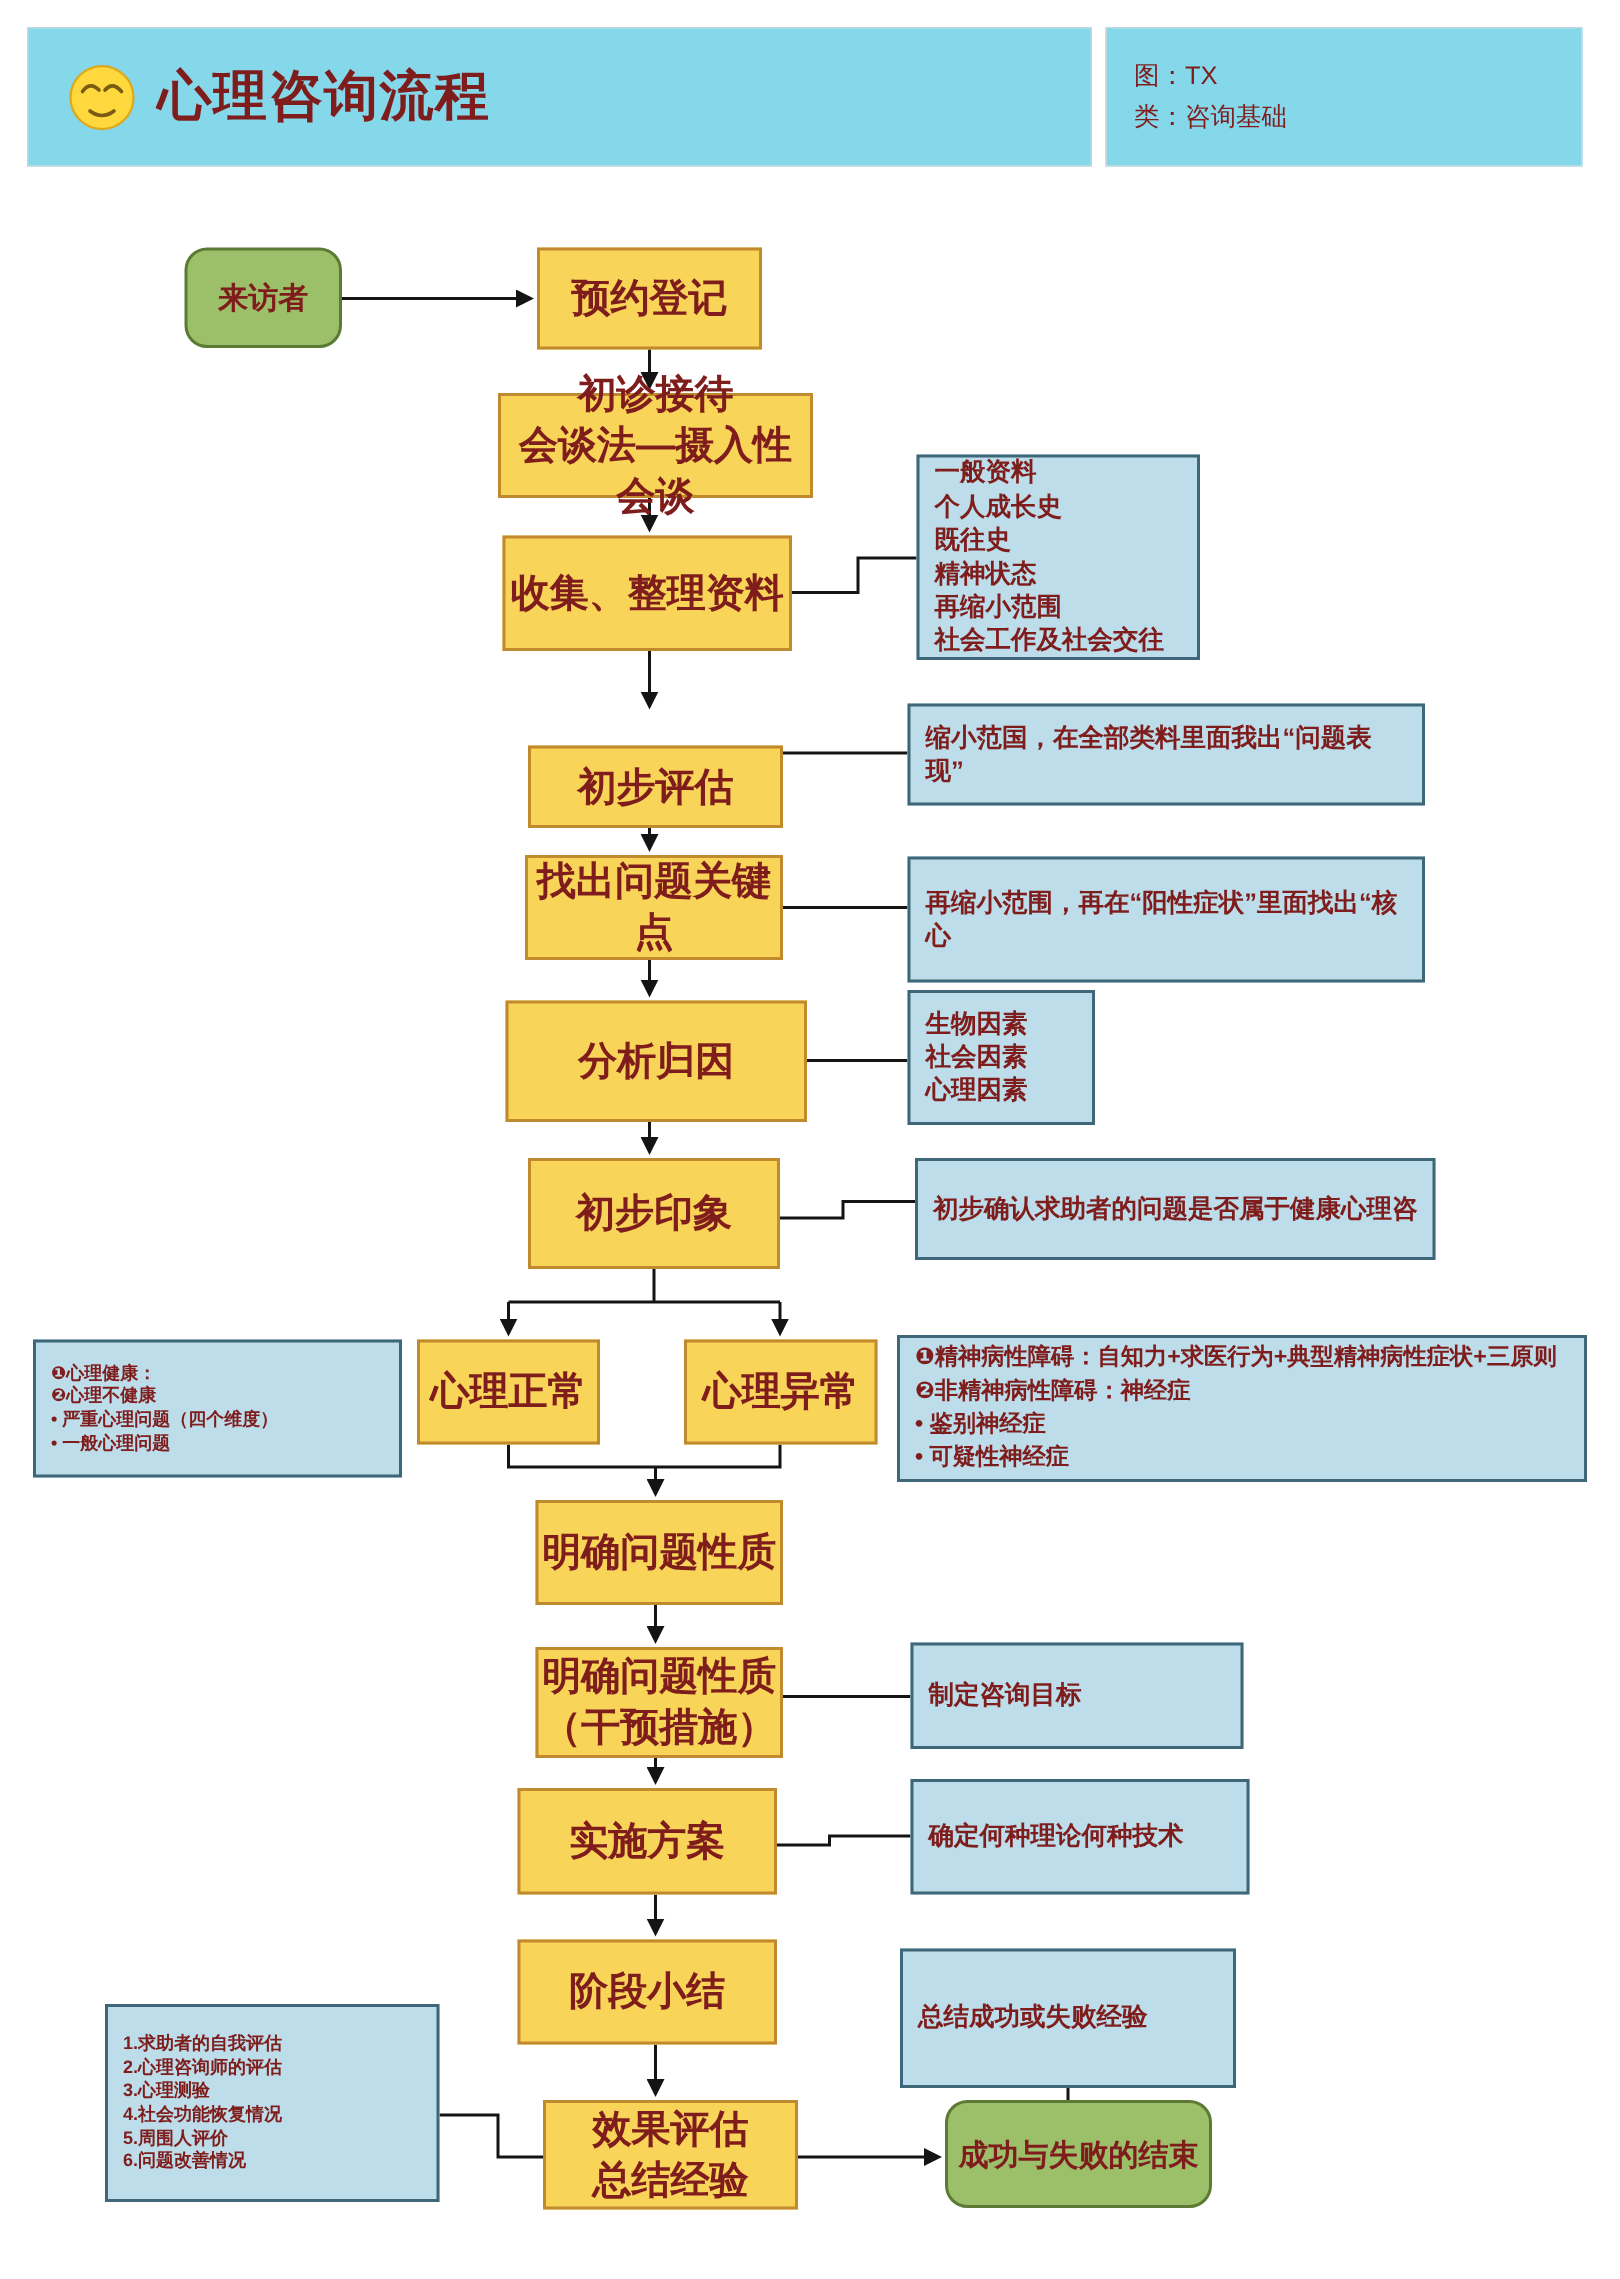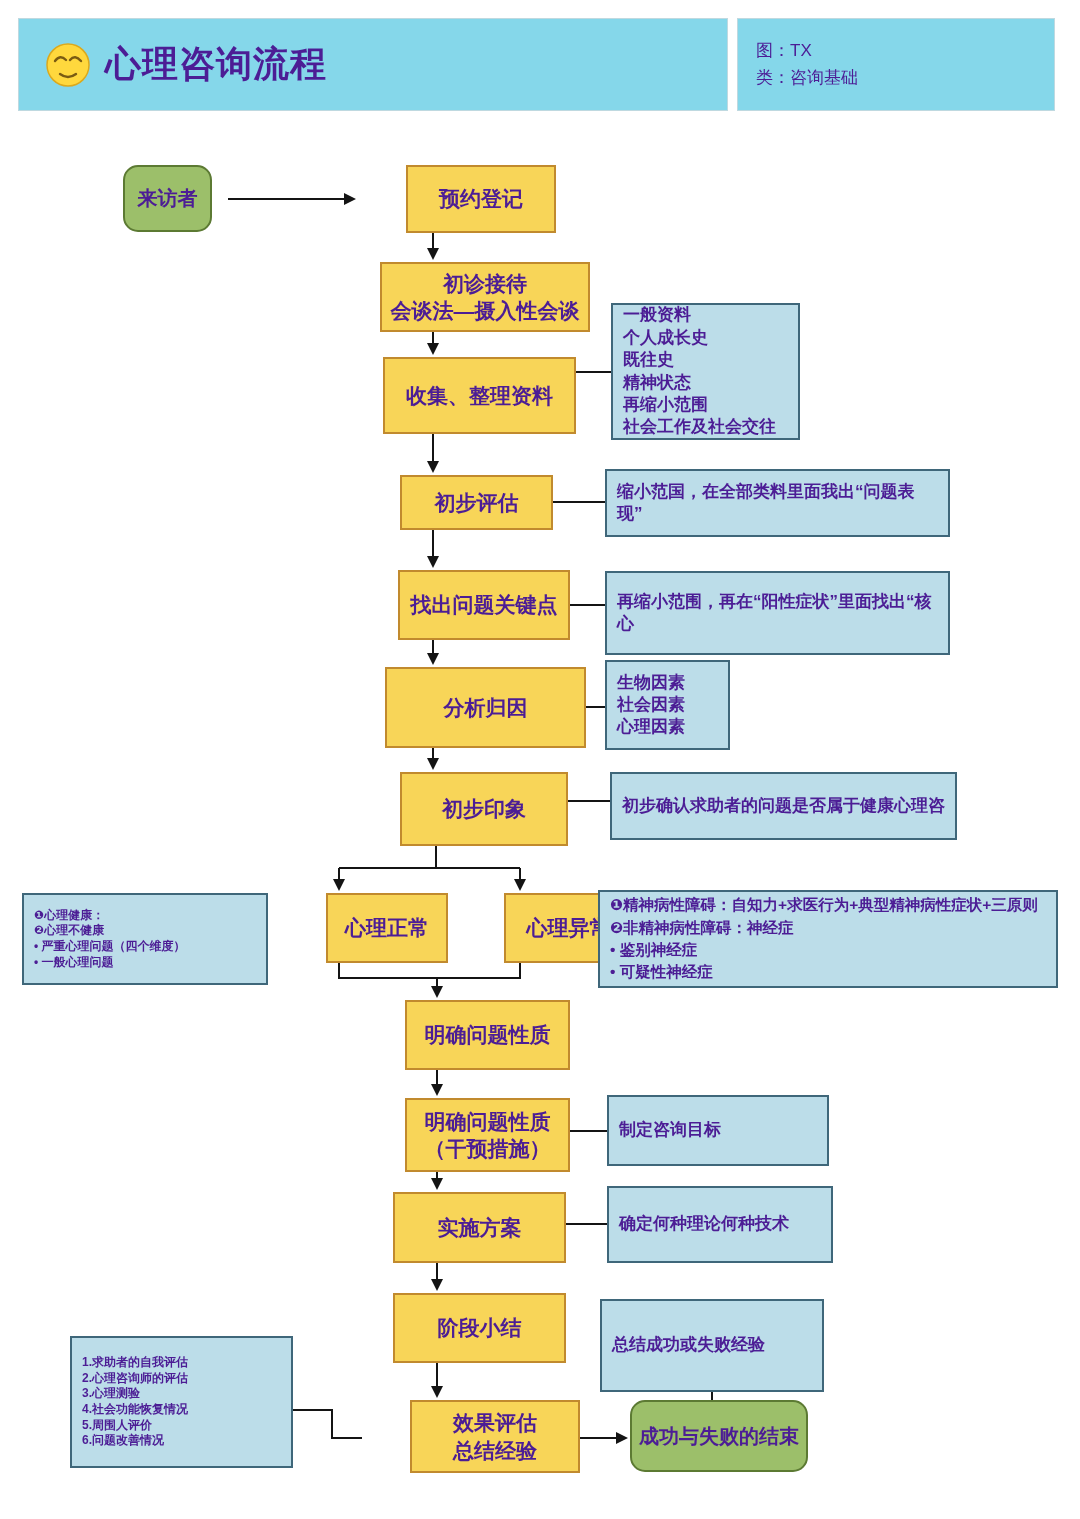--- a/index.html
+++ b/index.html
@@ -1,27 +1,27 @@
 <!DOCTYPE html>
 <html><head>
 <meta charset="utf-8">
 <style>
   html,body{margin:0;padding:0;background:#fff;}
   .page{
     position:relative;width:1080px;height:1519px;background:#fff;overflow:hidden;
-    font-family:"Liberation Sans","DejaVu Sans",sans-serif;color:#4c1d95;
+    font-family:"Liberation Sans","DejaVu Sans",sans-serif;color:#7f1d1d;
   }
   
   .hdr{position:absolute;background:#85d7ea;border:1px solid #bfd9e0;box-sizing:border-box;}
   .hdr-left{left:18px;top:18px;width:710px;height:93px;display:flex;align-items:center;padding-left:26px;}
   .hdr-right{left:737px;top:18px;width:318px;height:93px;display:flex;flex-direction:column;justify-content:center;padding-left:18px;font-size:17px;line-height:1.55;font-weight:500;}
   .hdr-title{font-size:36px;font-weight:700;letter-spacing:1px;margin-left:14px;}
   
   .box{position:absolute;box-sizing:border-box;display:flex;flex-direction:column;align-items:center;justify-content:center;text-align:center;}
-  .process{background:#f8d558;border:2px solid #c18a2e;font-weight:700;font-size:21px;line-height:1.3;margin-left:48px;}
+  .process{background:#f8d558;border:2px solid #c18a2e;font-weight:700;font-size:26px;line-height:1.3;}
   .terminal{background:#9cbf6a;border:2px solid #5c7a33;border-radius:15px;font-weight:700;font-size:20px;}
   .note{position:absolute;box-sizing:border-box;background:#bcdde9;border:2px solid #3f677a;
         display:flex;flex-direction:column;justify-content:center;align-items:flex-start;text-align:left;
         padding:6px 10px;font-size:17px;font-weight:600;line-height:1.3;}
   .note.small{font-size:12px;}
   .note.tiny{font-size:15.5px;line-height:1.45;}
   .wires{position:absolute;left:0;top:0;width:1080px;height:1519px;pointer-events:none;}
 </style>
 </head>
 <body>
@@ -72,28 +72,28 @@
       <path d="M522 605 H605"></path>
       <path d="M538 707 H605"></path>
       <path d="M520 812 H562 V801 H610"></path>
       <path d="M522 1131 H607"></path>
       <path d="M518 1230 H553 V1224 H607"></path>
       <path d="M293 1410 H332 V1438 H362"></path>
       <path d="M712 1378 V1400"></path>
     </g>
   </svg>
 
-  <div class="box terminal" style="left:123px;top:165px;width:89px;height:67px;">来访者</div>
+  <div class="box terminal" style="left:123px;top:165px;width:105px;height:67px;">来访者</div>
   <div class="box process" style="left:358px;top:165px;width:150px;height:68px;">预约登记</div>
   <div class="box process" style="left:332px;top:262px;width:210px;height:70px;">
       <div>初诊接待</div>
       <div>会谈法—摄入性会谈</div>
     </div>
   <div class="box process" style="left:335px;top:357px;width:193px;height:77px;">收集、整理资料</div>
-  <div class="box process" style="left:352px;top:475px;width:153px;height:55px;">初步评估</div>
+  <div class="box process" style="left:352px;top:497px;width:170px;height:55px;">初步评估</div>
   <div class="box process" style="left:350px;top:570px;width:172px;height:70px;">找出问题关键点</div>
   <div class="box process" style="left:337px;top:667px;width:201px;height:81px;">分析归因</div>
   <div class="box process" style="left:352px;top:772px;width:168px;height:74px;">初步印象</div>
   <div class="box process" style="left:278px;top:893px;width:122px;height:70px;">心理正常</div>
   <div class="box process" style="left:456px;top:893px;width:129px;height:70px;">心理异常</div>
   <div class="box process" style="left:357px;top:1000px;width:165px;height:70px;">明确问题性质</div>
   <div class="box process" style="left:357px;top:1098px;width:165px;height:74px;">
       <div>明确问题性质</div>
       <div>（干预措施）</div>
     </div>

